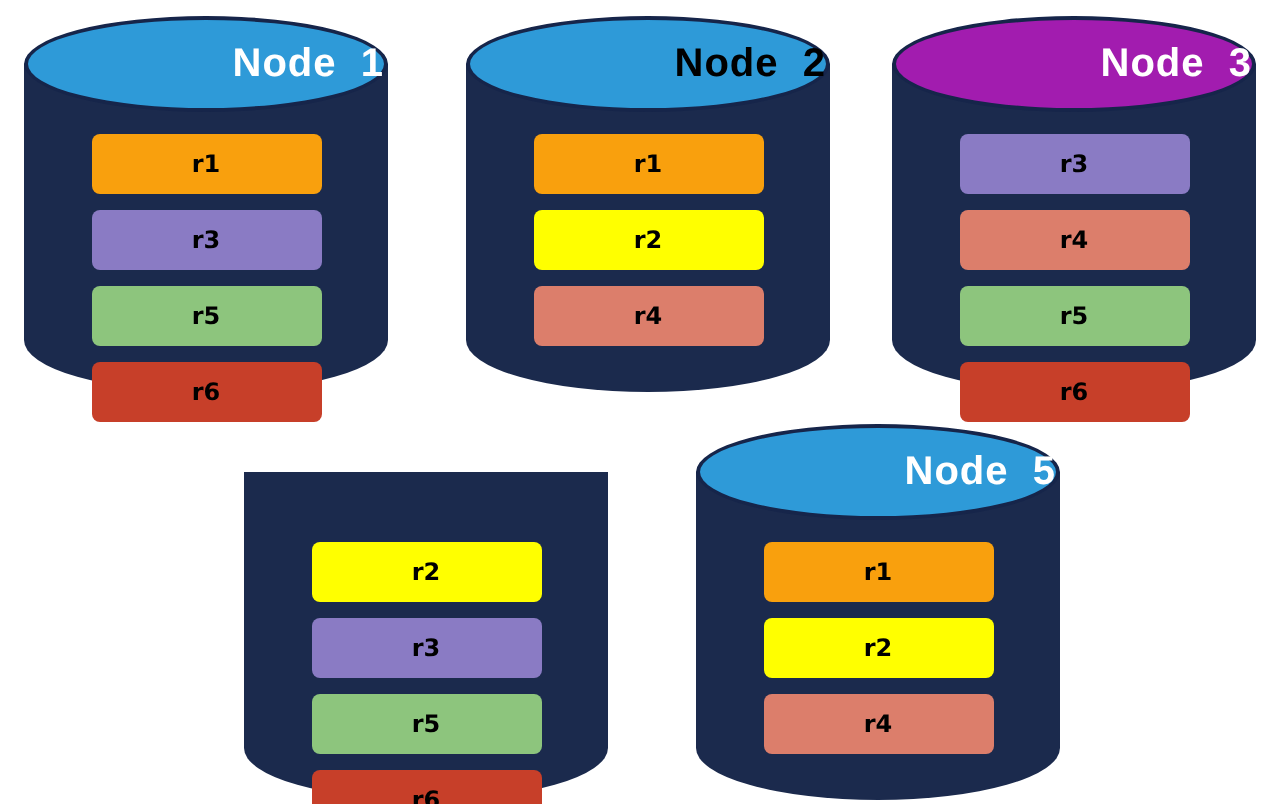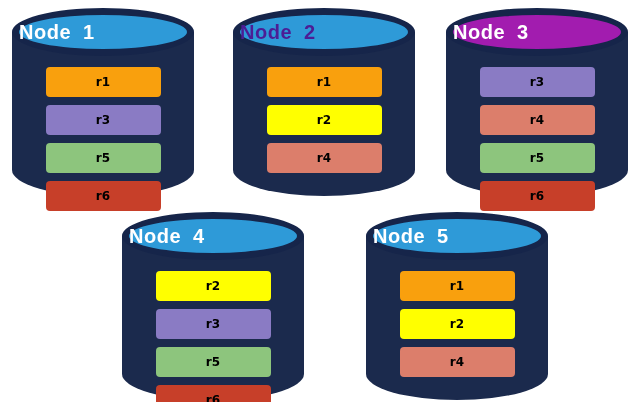--- a/index.html
+++ b/index.html
@@ -17,42 +17,42 @@
   }
   .db-node {
     position: absolute;
     width: 182px;
     height: 188px;
   }
   .n1 { left: 12px;  top: 8px; }
   .n2 { left: 233px; top: 8px; }
   .n3 { left: 446px; top: 8px; }
   .n4 { left: 122px; top: 212px; }
-  .n5 { left: 348px; top: 212px; margin-left: 18px; }
+  .n5 { left: 348px; top: 212px; }
 
   .cyl-body {
     position: absolute;
     left: 0; right: 0;
     top: 24px; bottom: 0;
     background: #1B2A4D;
     border-radius: 0 0 91px 91px / 0 0 26px 26px;
     z-index: 1;
   }
   .cyl-top {
     position: absolute;
     left: 0; right: 0; top: 0;
     height: 48px;
     box-sizing: border-box;
     background: #2E9AD8;
-    border: 7px solid #a21caf;
+    border: 2px solid #a21caf;
     border-radius: 50%;
     z-index: 2;
     display: flex;
     align-items: center;
-    justify-content: flex-start;
+    justify-content: flex-end;
   }
   .node-title {
     color: #FFFFFF;
     font-weight: 700;
     font-size: 20px;
     letter-spacing: 0.5px;
     white-space: pre;
     font-family: "Liberation Sans", sans-serif;
   }
   .bars {
@@ -93,21 +93,21 @@
         <div class="bar" style="background: rgb(249, 160, 13); color: rgb(0, 0, 0);">r1</div>
         <div class="bar" style="background: rgb(138, 123, 196); color: rgb(0, 0, 0);">r3</div>
         <div class="bar" style="background: rgb(141, 197, 125); color: rgb(0, 0, 0);">r5</div>
         <div class="bar" style="background: rgb(199, 63, 41); color: rgb(0, 0, 0);">r6</div>
       </div>
   </div>
 
   <div class="db-node n2">
     <div class="cyl-body" style="background: rgb(27, 42, 77);"></div>
     <div class="cyl-top" style="background: rgb(46, 154, 216); border-color: rgb(22, 37, 74);">
-      <span class="node-title" style="color: #4c1d95;">Node  2</span>
+      <span class="node-title" style="color: #000000;">Node  2</span>
     </div>
     <div class="bars">
         <div class="bar" style="background: rgb(249, 160, 13); color: rgb(0, 0, 0);">r1</div>
         <div class="bar" style="background: rgb(255, 255, 0); color: rgb(0, 0, 0);">r2</div>
         <div class="bar" style="background: rgb(220, 126, 107); color: rgb(0, 0, 0);">r4</div>
       </div>
   </div>
 
   <div class="db-node n3">
     <div class="cyl-body" style="background: rgb(27, 42, 77);"></div>
@@ -117,23 +117,20 @@
     <div class="bars">
         <div class="bar" style="background: rgb(138, 123, 196); color: rgb(0, 0, 0);">r3</div>
         <div class="bar" style="background: rgb(220, 126, 107); color: rgb(0, 0, 0);">r4</div>
         <div class="bar" style="background: rgb(141, 197, 125); color: rgb(0, 0, 0);">r5</div>
         <div class="bar" style="background: rgb(199, 63, 41); color: rgb(0, 0, 0);">r6</div>
       </div>
   </div>
 
   <div class="db-node n4">
     <div class="cyl-body" style="background: rgb(27, 42, 77);"></div>
-    <div class="cyl-top" style="background: rgb(46, 154, 216); border-color: rgb(22, 37, 74);">
-      <span class="node-title" style="color: rgb(255, 255, 255);">Node  4</span>
-    </div>
     <div class="bars">
         <div class="bar" style="background: rgb(255, 255, 0); color: rgb(0, 0, 0);">r2</div>
         <div class="bar" style="background: rgb(138, 123, 196); color: rgb(0, 0, 0);">r3</div>
         <div class="bar" style="background: rgb(141, 197, 125); color: rgb(0, 0, 0);">r5</div>
         <div class="bar" style="background: rgb(199, 63, 41); color: rgb(0, 0, 0);">r6</div>
       </div>
   </div>
 
   <div class="db-node n5">
     <div class="cyl-body" style="background: rgb(27, 42, 77);"></div>

